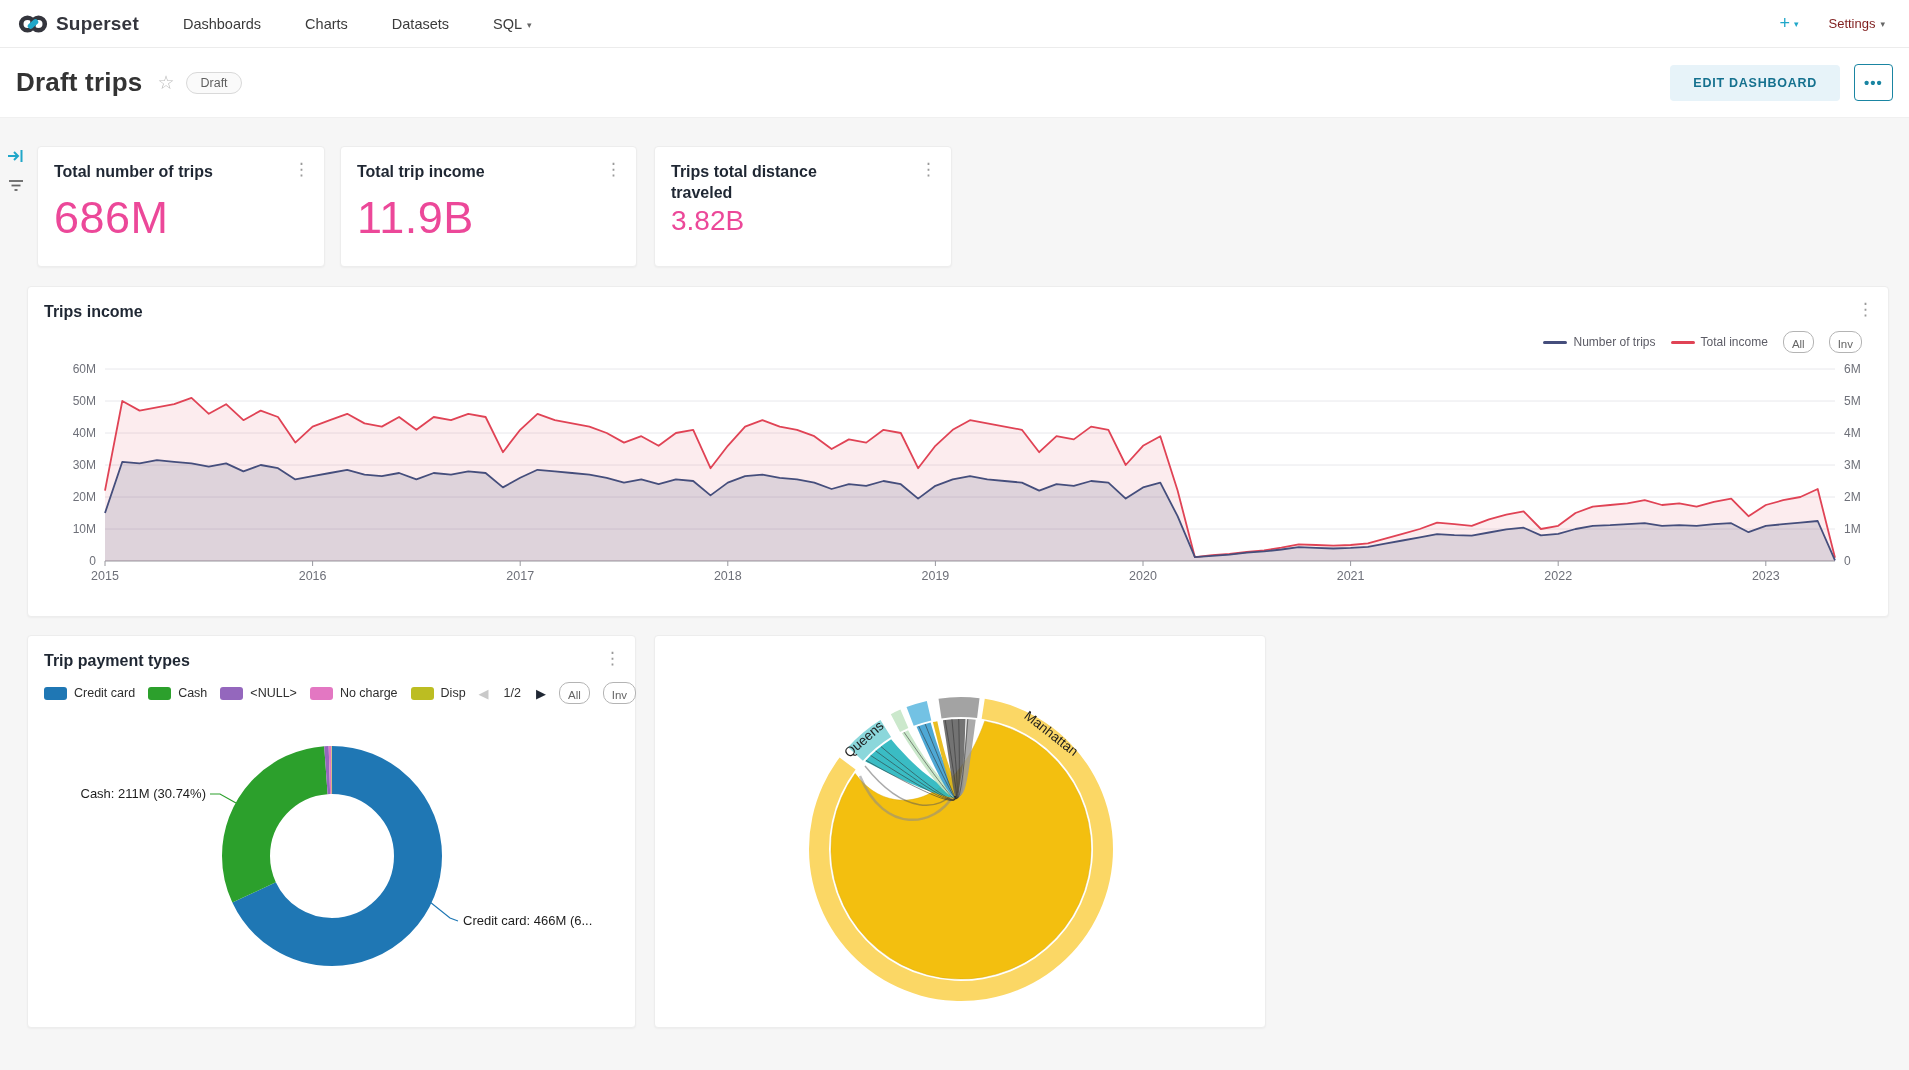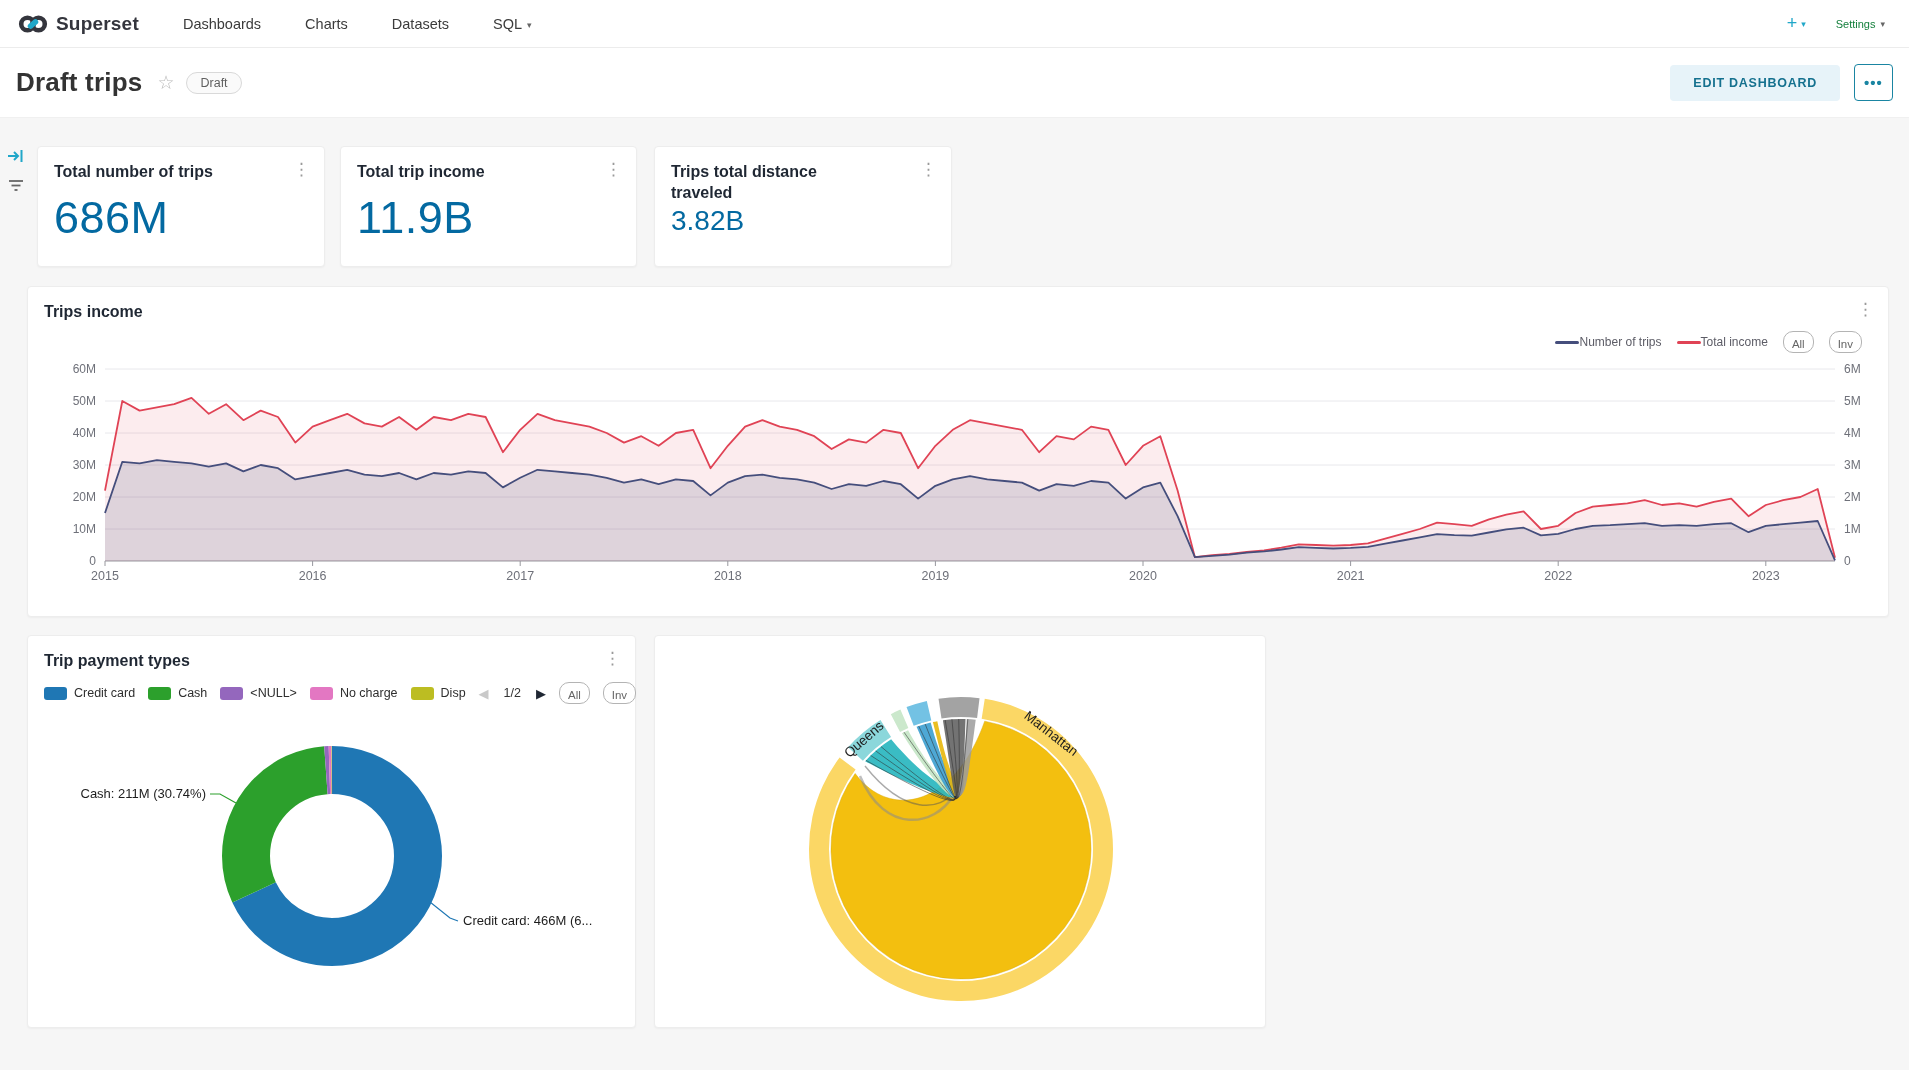--- a/index.html
+++ b/index.html
@@ -15,21 +15,21 @@
     display:flex; align-items:center; padding:0 24px 0 18px; z-index:5;
   }
   .brand { display:flex; align-items:center; gap:8px; margin-right:44px; }
   .brand-name { font-size:19px; font-weight:700; color:#34353d; letter-spacing:.2px; }
   .nav-items { display:flex; gap:44px; align-items:center; }
   .nav-item { font-size:14.5px; color:#3b3b3b; cursor:pointer; }
   .caret::after { content:"▾"; font-size:9px; color:#666; margin-left:5px; vertical-align:1px; }
   .nav-right { margin-left:auto; display:flex; align-items:center; gap:30px; }
   .nav-plus { color:#20A7C9; font-size:18px; font-weight:400; }
   .nav-plus::after { content:"▾"; font-size:9px; color:#20A7C9; margin-left:4px; vertical-align:2px; }
-  .nav-settings { font-size:11px; color:#15803d; }
+  .nav-settings { font-size:13px; color:#7f1d1d; }
   
   .dash-header {
     position:absolute; left:0; top:48px; width:1909px; height:70px; background:#fff;
     border-bottom:1px solid #f0f0f0; display:flex; align-items:center; padding:0 16px;
   }
   .dash-title { font-size:26px; font-weight:700; color:#333; letter-spacing:.2px; }
   .fav-star { margin-left:15px; font-size:19px; color:#b9b9b9; cursor:pointer; }
   .fav-star::before { content:"☆"; }
   .draft-badge {
     margin-left:12px; font-size:12.5px; color:#5f5f5f; background:#fafafa;
@@ -54,30 +54,30 @@
     position:absolute; background:#fff; border:1px solid #ededed; border-radius:4px;
     box-shadow:0 1px 2px rgba(0,0,0,.04);
   }
   .card-head { position:relative; padding:14px 16px 0 16px; }
   .card-title { font-size:16px; font-weight:700; color:#1f2733; line-height:1.32; padding-right:26px; }
   .kebab {
     position:absolute; right:10px; top:12px; color:#9a9a9a; font-size:17px;
     cursor:pointer; line-height:1; padding:2px 4px;
   }
   .kebab::before { content:"⋮"; }
-  .kpi-value { padding:10px 16px 0 16px; color:#0369a1; }
+  .kpi-value { padding:10px 16px 0 16px; color:#ec4899; }
   .kpi-big { font-size:45px; letter-spacing:.5px; }
   .kpi-small { font-size:28px; padding-top:2px; }
   
   #trips-panel { left:27px; top:286px; width:1862px; height:331px; }
   .ti-legend {
     position:absolute; right:26px; top:44px; display:flex; align-items:center; gap:15px;
     font-size:12px; color:#5c5c66;
   }
-  .ti-legend .litem { display:flex; align-items:center; cursor:pointer; }
+  .ti-legend .litem { display:flex; align-items:center; gap:6px; cursor:pointer; }
   .lswatch-line { width:24px; height:3px; border-radius:2px; }
   .pill {
     border:1px solid #b4b4b4; border-radius:10px; color:#666; font-size:11.5px;
     padding:6px 8px 2px 8px; background:#fff; cursor:pointer;
   }
   
   #pay-panel  { left:27px;  top:635px; width:609px; height:393px; }
   #zone-panel { left:654px; top:635px; width:612px; height:393px; }
   .pay-legend {
     position:absolute; left:16px; right:10px; top:46px; display:flex; align-items:center;

